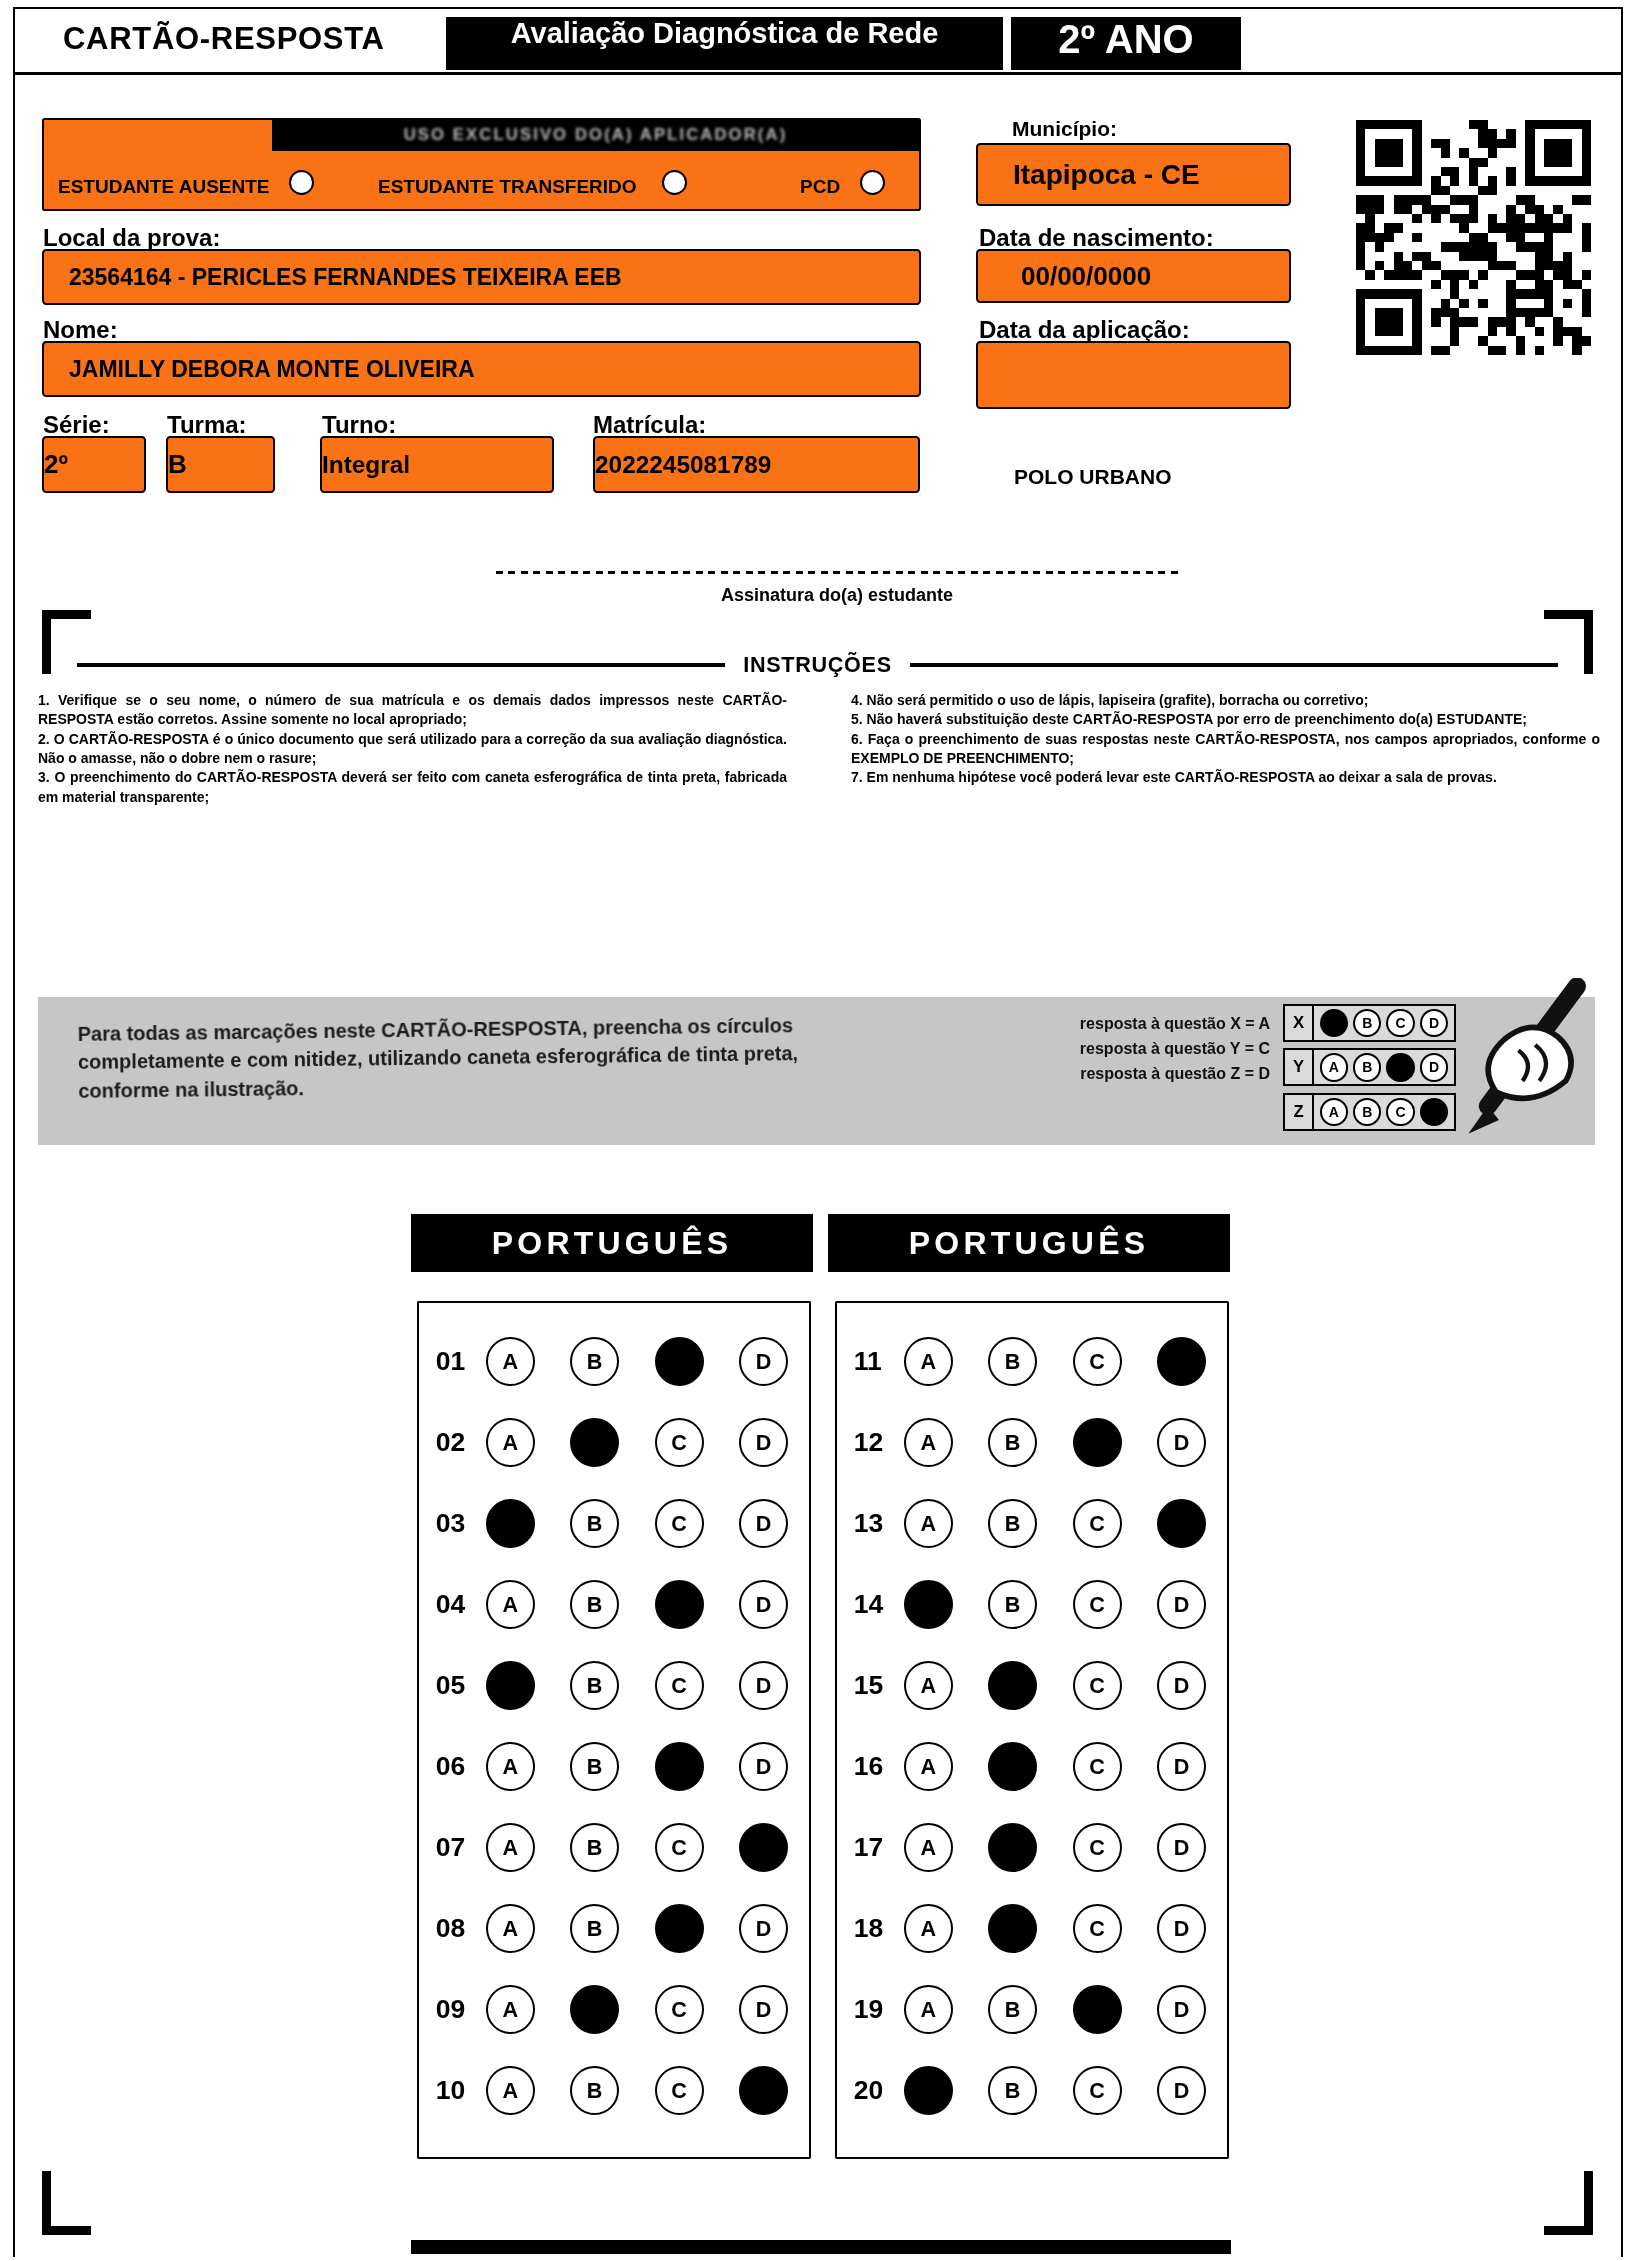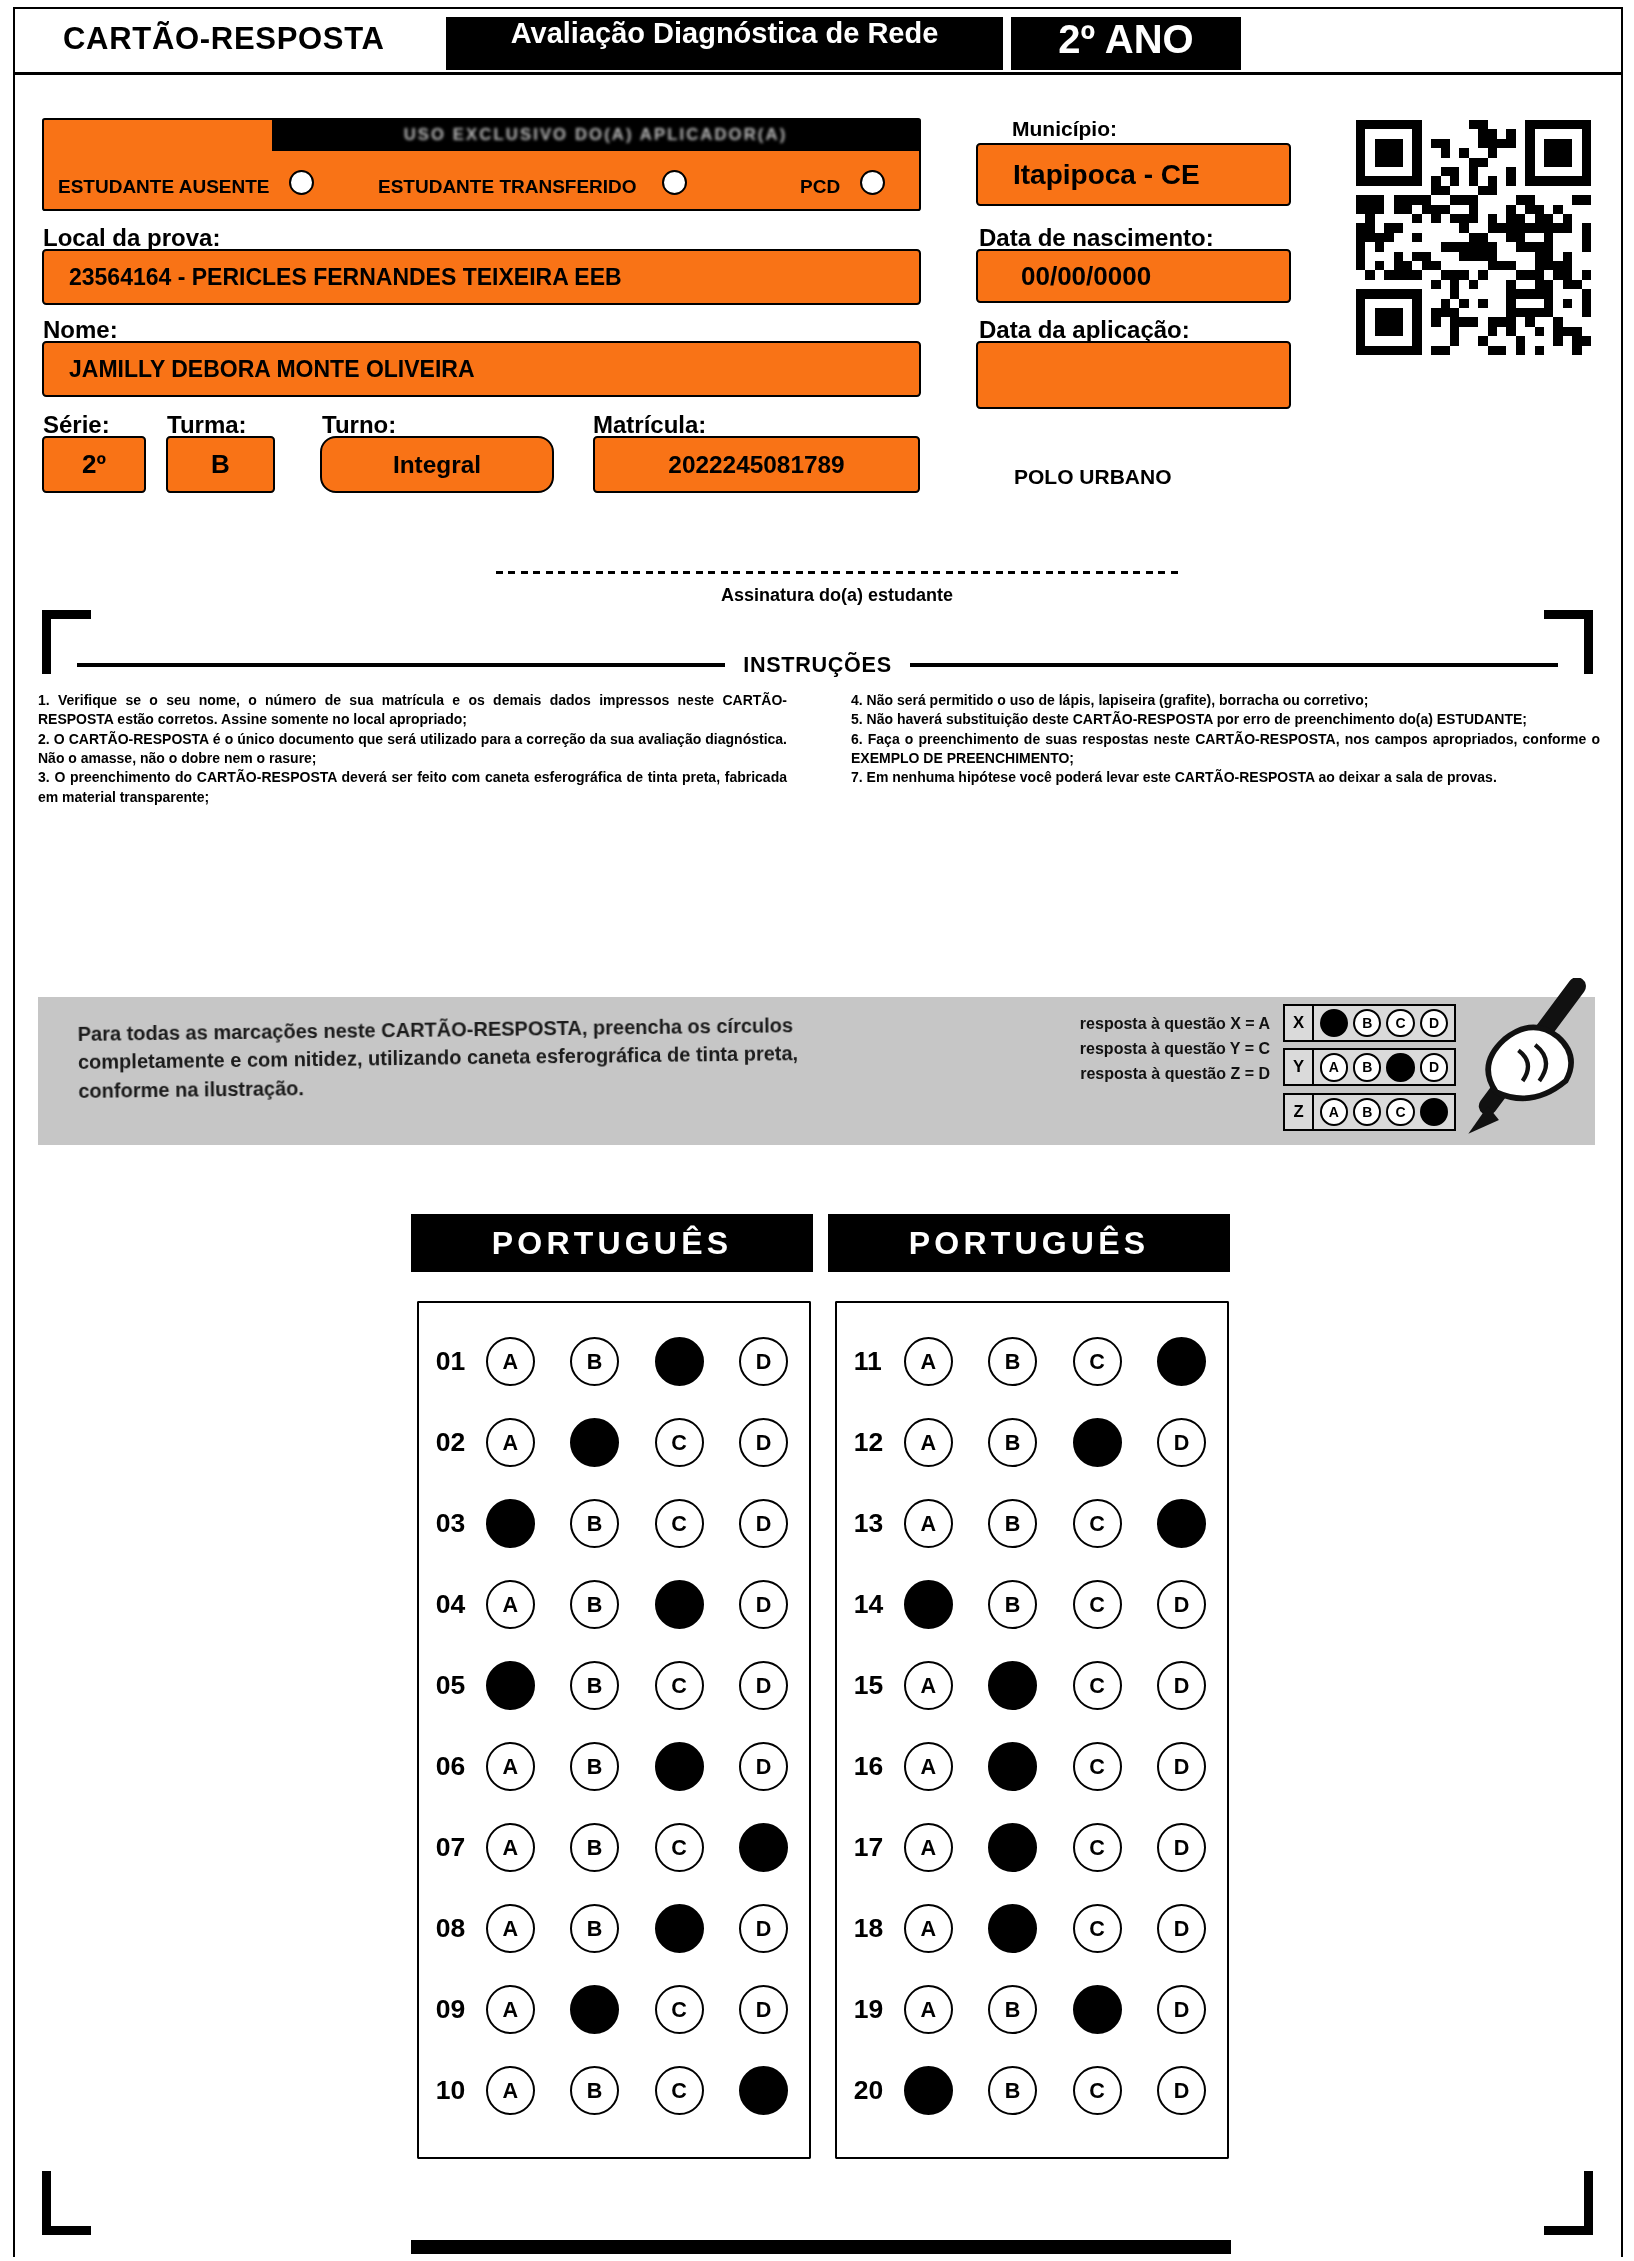--- a/index.html
+++ b/index.html
@@ -9,21 +9,21 @@
   .abs { position:absolute; }
   .frame { position:absolute; left:12.5px; top:7px; width:1610px; height:2250px;
            border-left:2.8px solid var(--ink); border-top:2.8px solid var(--ink); border-right:2.8px solid var(--ink); }
   .blackbox { display:flex; align-items:flex-start; justify-content:center;
               background:var(--ink); color:#fff; font-weight:700; }
   .h-left { font-size:31px; font-weight:700; letter-spacing:0.7px; }
   .box { border:2.1px solid var(--ink); border-radius:4.2px; background:#f97316; }
   .lab { font-size:24px; font-weight:700; }
   .val-box { display:flex; align-items:center; padding-left:25px; }
   .val { font-size:23px; font-weight:700; }
-  .center-box { justify-content:center; padding-left:0; }
+  .center-box { justify-content:flex-start; padding-left:0; }
   .apl-bar { position:absolute; left:228px; top:-0.7px; width:647px; height:32px; background:var(--ink);
              display:flex; align-items:center; justify-content:center; }
   .apl-text { color:#b9b9b9; font-size:16.7px; font-weight:700; letter-spacing:2.1px; filter:blur(1.4px); }
   .cb-label { font-size:19px; font-weight:700; }
   .cb-circle { width:25px; height:25px; border:2.1px solid var(--ink); border-radius:50%; background:#fff; display:inline-block; }
   .sig-line { height:2.8px; background:repeating-linear-gradient(90deg, var(--ink) 0 7px, transparent 7px 12.5px); }
   .sig-label { font-size:18px; font-weight:700; text-align:center; }
   .bracket { width:49px; height:64px; }
   .b-tl { border-top:9.7px solid var(--ink); border-left:9.7px solid var(--ink); }
   .b-tr { border-top:9.7px solid var(--ink); border-right:9.7px solid var(--ink); }
@@ -100,21 +100,21 @@
   <span class="lab abs" style="left:167px;top:411px;">Turma:</span>
   <span class="lab abs" style="left:322px;top:411px;">Turno:</span>
   <span class="lab abs" style="left:593px;top:411px;">Matrícula:</span>
 
   <div class="abs box val-box center-box" style="left:42px;top:436px;width:104px;height:57px;">
     <span class="val" style="font-size:26px;">2º</span>
   </div>
   <div class="abs box val-box center-box" style="left:166px;top:436px;width:109px;height:57px;">
     <span class="val" style="font-size:26px;">B</span>
   </div>
-  <div class="abs box val-box center-box" style="left:320px;top:436px;width:234px;height:57px;border-radius:16px;">
+  <div class="abs box val-box center-box" style="left:320px;top:436px;width:234px;height:57px;">
     <span class="val" style="font-size:24.4px;">Integral</span>
   </div>
   <div class="abs box val-box center-box" style="left:593px;top:436px;width:327px;height:57px;">
     <span class="val" style="font-size:24.4px;">2022245081789</span>
   </div>
 
   <span class="lab abs" style="left:979px;top:117px;font-size:21px;margin-left:33px;">Município:</span>
   <div class="abs box val-box" style="left:976px;top:143px;width:315px;height:63px;padding-left:35px;">
     <span class="val" style="font-size:28px;">Itapipoca - CE</span>
   </div>

